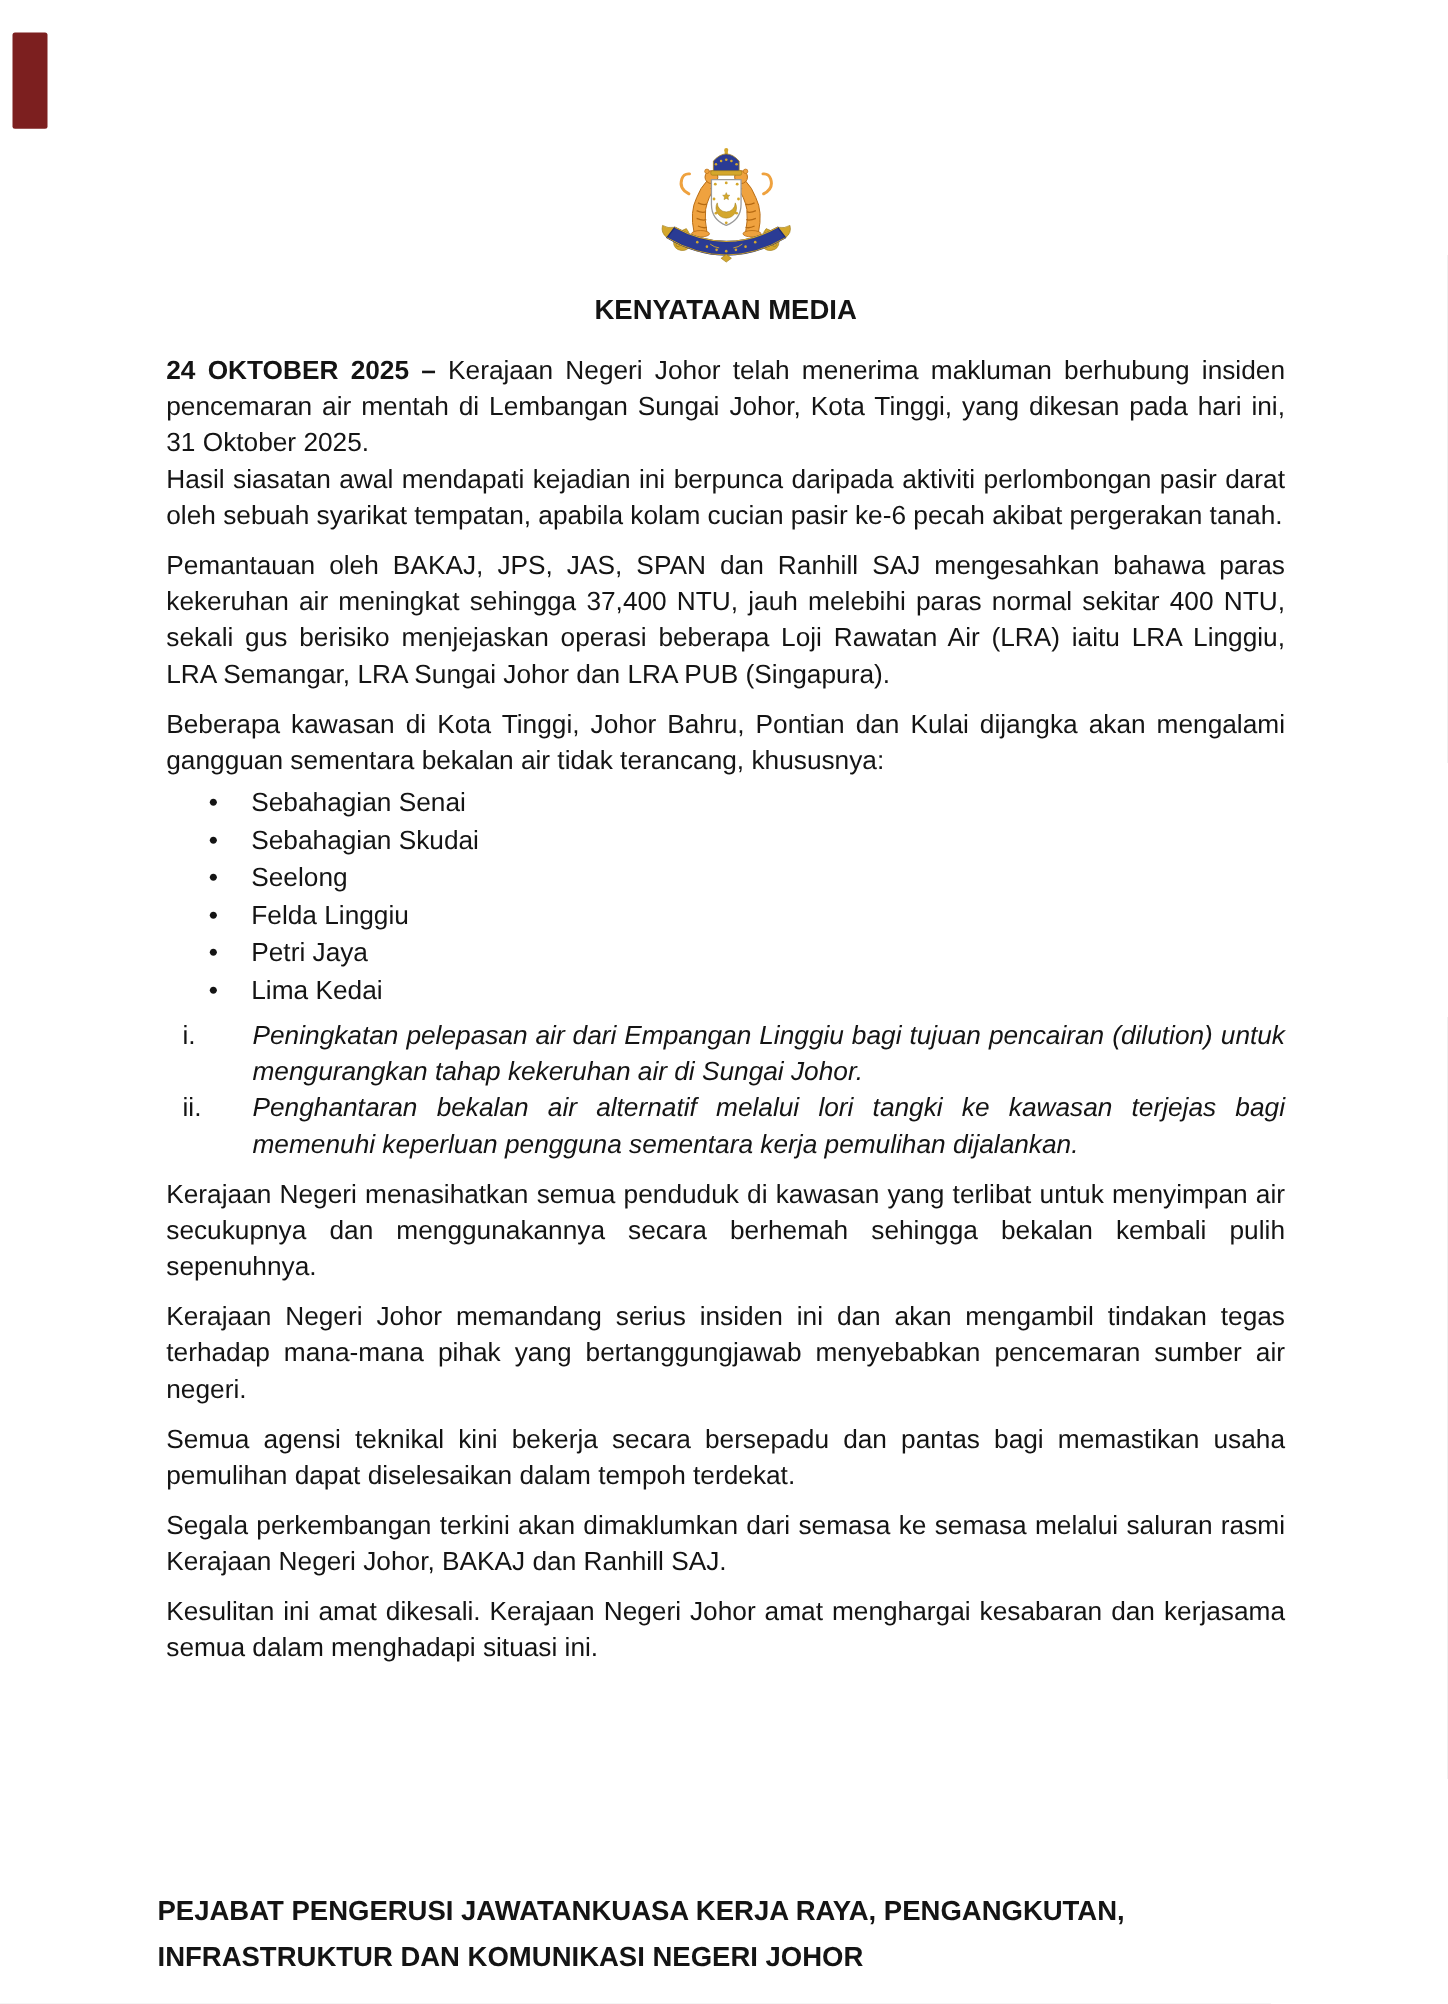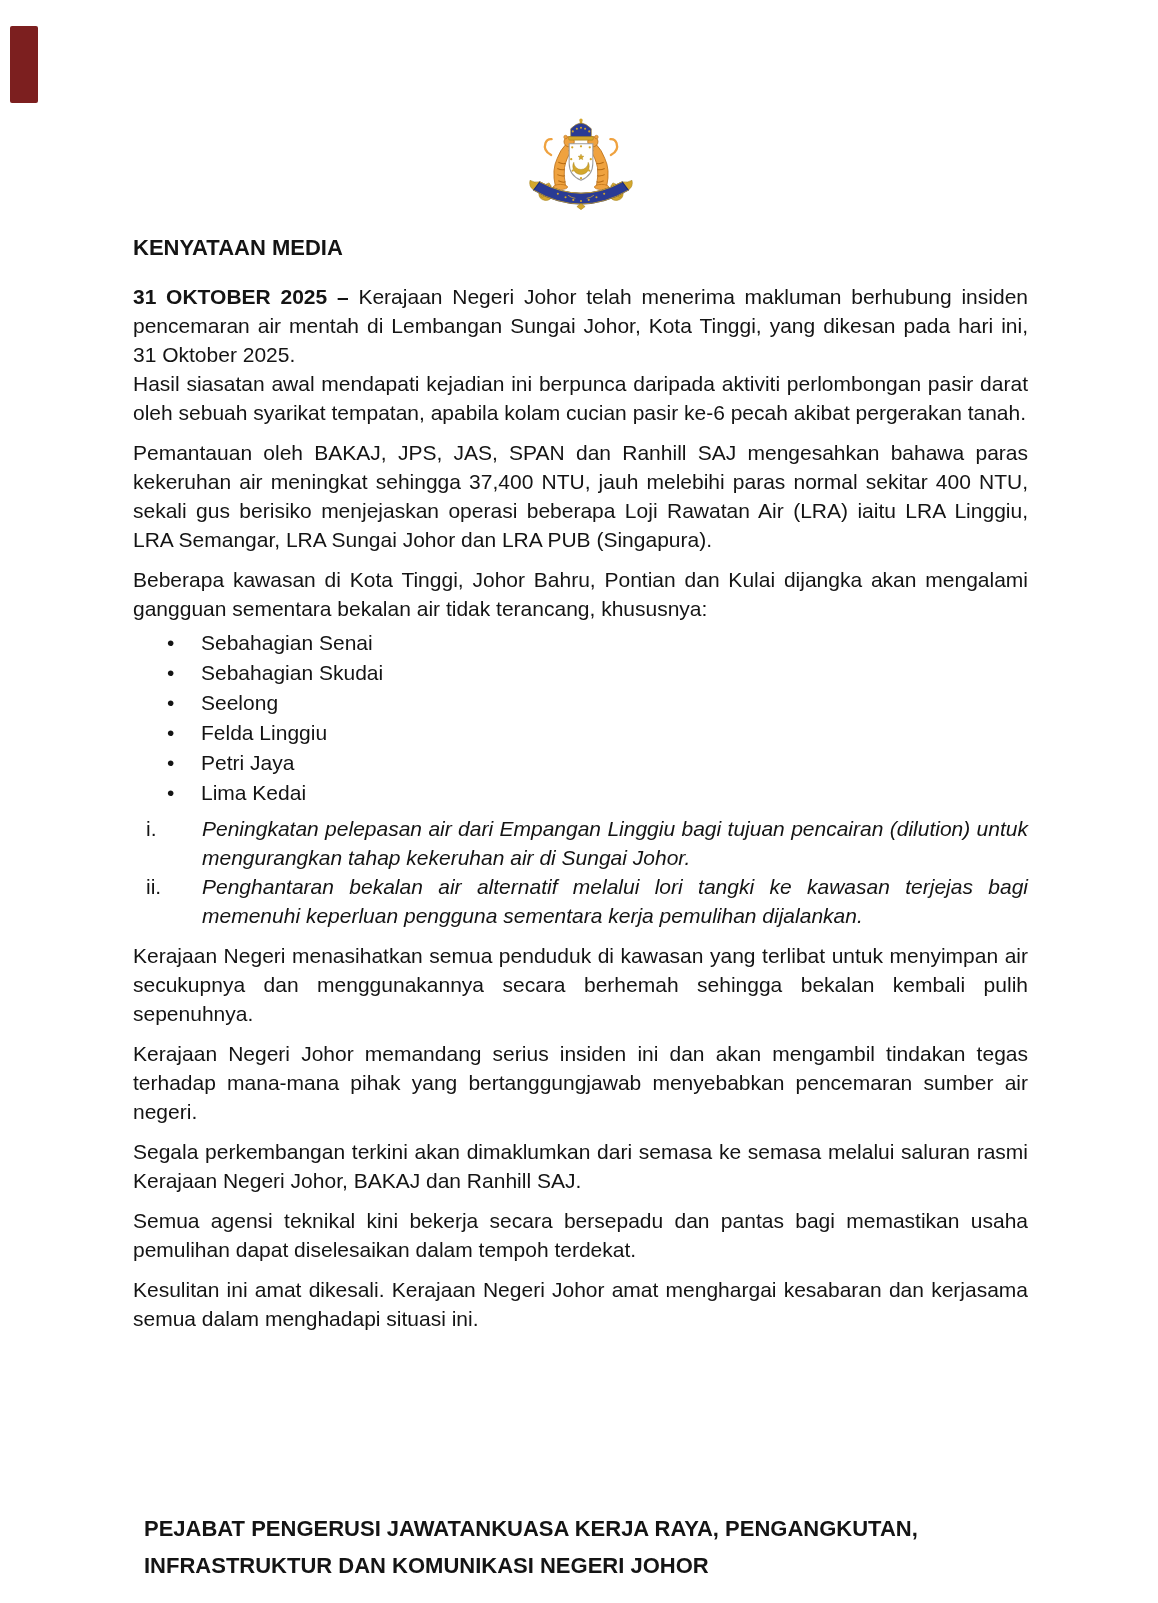--- a/index.html
+++ b/index.html
@@ -14,36 +14,36 @@
     padding:118px 130px 0 133px;
     overflow:hidden;
   }
   .corner-mark{
     position:absolute;left:10px;top:26px;width:28px;height:77px;
     background:#7c1f1f;border-radius:2px;
   }
   .crest-wrap{text-align:center;height:103px;}
   .crest-wrap svg{width:124px;height:103px;}
   .doc-title{
-    font-weight:bold;font-size:22px;line-height:29px;
+    text-align:center;font-weight:bold;font-size:22px;line-height:29px;
     margin:12px 0 20px;
   }
   .para{font-size:21px;line-height:29px;text-align:justify;margin:0 0 11px;}
   .para.no-gap{margin-bottom:0;}
   .lead-bold{font-weight:bold;}
   ul.areas{list-style:none;margin:4px 0 6px;padding:0;}
   ul.areas li{display:flex;font-size:21px;line-height:30px;}
   .bullet-dot{flex:0 0 34px;margin-left:34px;text-align:left;}
   ol.actions{list-style:none;margin:4px 0 11px;padding:0;}
   ol.actions li{display:flex;font-size:21px;line-height:29px;}
   .roman-num{flex:0 0 69px;padding-left:13px;box-sizing:border-box;}
   .action-text{flex:1;text-align:justify;font-style:italic;}
   .tamat{font-size:21px;line-height:29px;text-align:center;margin:10px 0 0;}
   .footer{
-    position:absolute;left:144px;right:128px;top:1510px;
+    position:absolute;left:126px;right:128px;top:1510px;
     font-weight:bold;font-size:22px;line-height:37px;text-align:left;
   }
 </style>
 </head>
 <body>
 
 <div class="page">
 
   <div class="corner-mark"></div>
 
@@ -114,21 +114,21 @@
         <path d="M95,150 q6,5 14,6 M131,156 q8,-1 14,-6" fill="none" stroke="#d4a72c" stroke-width="1.4"></path>
         <path d="M112,172 l8,-6 8,6 -8,6 Z" fill="#d4a72c" stroke="#a07d1a" stroke-width="1"></path>
       </g>
     </svg>
   </div>
 
   <div class="doc-title">
     <div>KENYATAAN MEDIA</div>
   </div>
 
-  <p class="para no-gap"><span class="lead-bold">31 OKTOBER 2025 –</span><span> Kerajaan Negeri Johor telah menerima makluman berhubung insiden pencemaran air mentah di Lembangan Sungai Johor, Kota Tinggi, yang dikesan pada hari ini, 31 Oktober 2025.</span></p>
+  <p class="para no-gap"><span class="lead-bold">24 OKTOBER 2025 –</span><span> Kerajaan Negeri Johor telah menerima makluman berhubung insiden pencemaran air mentah di Lembangan Sungai Johor, Kota Tinggi, yang dikesan pada hari ini, 31 Oktober 2025.</span></p>
 
   <p class="para">Hasil siasatan awal mendapati kejadian ini berpunca daripada aktiviti perlombongan pasir darat oleh sebuah syarikat tempatan, apabila kolam cucian pasir ke-6 pecah akibat pergerakan tanah.</p>
 
   <p class="para">Pemantauan oleh BAKAJ, JPS, JAS, SPAN dan Ranhill SAJ mengesahkan bahawa paras kekeruhan air meningkat sehingga 37,400 NTU, jauh melebihi paras normal sekitar 400 NTU, sekali gus berisiko menjejaskan operasi beberapa Loji Rawatan Air (LRA) iaitu LRA Linggiu, LRA Semangar, LRA Sungai Johor dan LRA PUB (Singapura).</p>
 
   <p class="para" style="margin-bottom:5px;">Beberapa kawasan di Kota Tinggi, Johor Bahru, Pontian dan Kulai dijangka akan mengalami gangguan sementara bekalan air tidak terancang, khususnya:</p>
 
   <ul class="areas">
     <li>
         <span class="bullet-dot">•</span>
@@ -165,23 +165,23 @@
     <li>
         <span class="roman-num">ii.</span>
         <span class="action-text">Penghantaran bekalan air alternatif melalui lori tangki ke kawasan terjejas bagi memenuhi keperluan pengguna sementara kerja pemulihan dijalankan.</span>
       </li>
   </ol>
 
   <p class="para">Kerajaan Negeri menasihatkan semua penduduk di kawasan yang terlibat untuk menyimpan air secukupnya dan menggunakannya secara berhemah sehingga bekalan kembali pulih sepenuhnya.</p>
 
   <p class="para">Kerajaan Negeri Johor memandang serius insiden ini dan akan mengambil tindakan tegas terhadap mana-mana pihak yang bertanggungjawab menyebabkan pencemaran sumber air negeri.</p>
 
+  <p class="para">Semua agensi teknikal kini bekerja secara bersepadu dan pantas bagi memastikan usaha pemulihan dapat diselesaikan dalam tempoh terdekat.</p>
+
   <p class="para">Segala perkembangan terkini akan dimaklumkan dari semasa ke semasa melalui saluran rasmi Kerajaan Negeri Johor, BAKAJ dan Ranhill SAJ.</p>
-
-  <p class="para">Semua agensi teknikal kini bekerja secara bersepadu dan pantas bagi memastikan usaha pemulihan dapat diselesaikan dalam tempoh terdekat.</p>
 
   <p class="para">Kesulitan ini amat dikesali. Kerajaan Negeri Johor amat menghargai kesabaran dan kerjasama semua dalam menghadapi situasi ini.</p>
 
 
   <div class="footer">
     <div>PEJABAT PENGERUSI JAWATANKUASA KERJA RAYA, PENGANGKUTAN,</div>
     <div>INFRASTRUKTUR DAN KOMUNIKASI NEGERI JOHOR</div>
   </div>
 
 </div>

